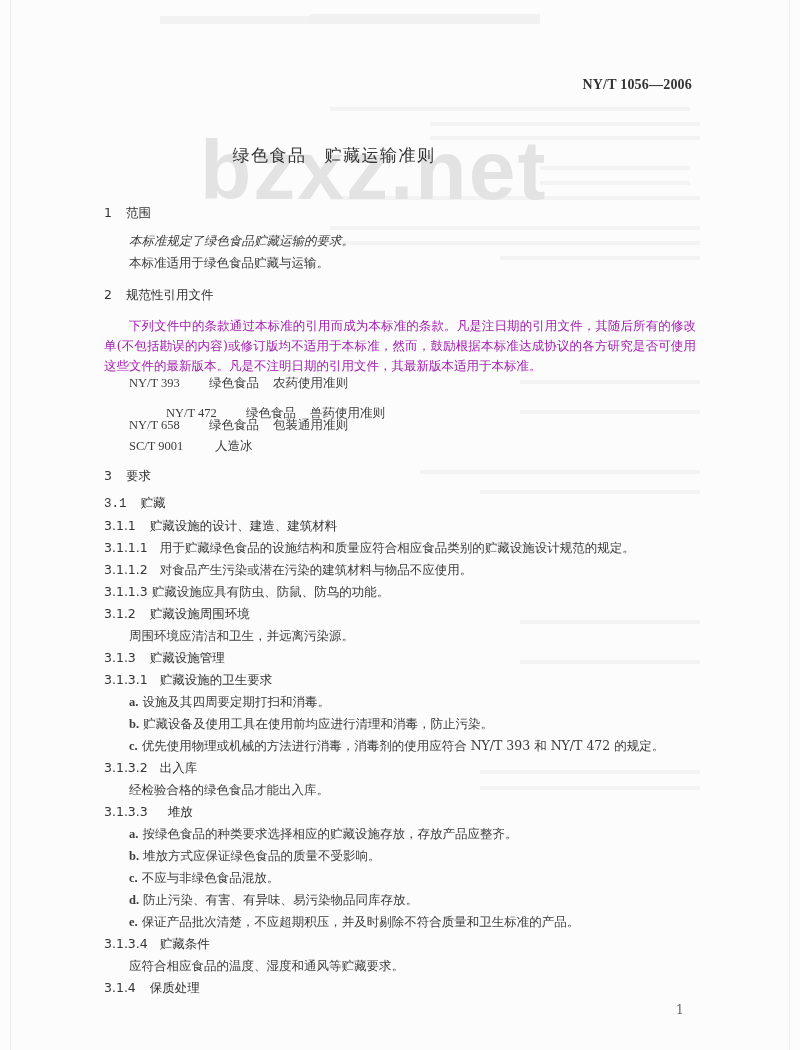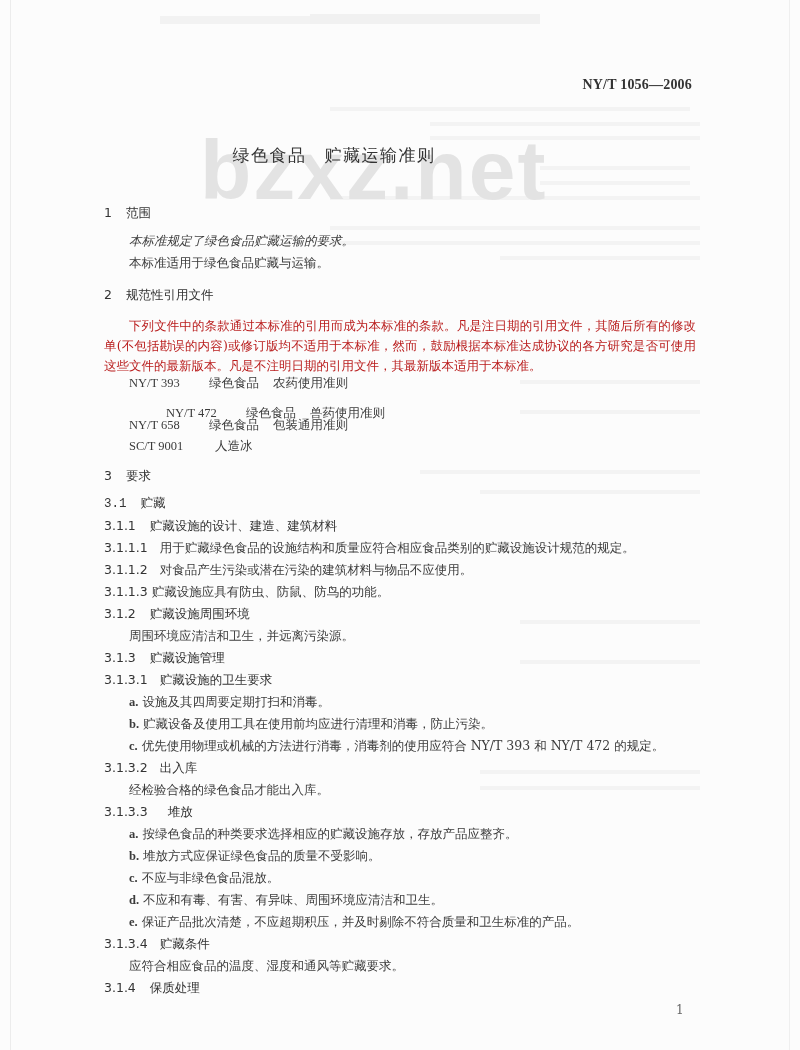--- a/index.html
+++ b/index.html
@@ -34,21 +34,21 @@
   }
   .title .gap { display: inline-block; width: 18px; }
 
   .line { position: absolute; left: 104px; font-size: 12.5px; line-height: 18px; white-space: nowrap; z-index: 2; color: #3b3b3b; }
   .h { font-family: "DejaVu Sans", "Liberation Sans", sans-serif; font-size: 12.5px; color: #333; }
   .h .num { display: inline-block; margin-right: 14px; }
   .indent { left: 129px; }
   .ref-code { display: inline-block; width: 80px; font-family: "Liberation Serif", serif; }
   .ref-code.wide { width: 86px; }
   .ref-gap { display: inline-block; width: 14px; }
-  .para { position: absolute; left: 104px; width: 592px; font-size: 12.5px; line-height: 20px; text-indent: 25px; z-index: 2; color: #b91c1c; text-align: justify; }
+  .para { position: absolute; left: 104px; width: 592px; font-size: 12.5px; line-height: 20px; text-indent: 25px; z-index: 2; color: #a21caf; text-align: justify; }
   .item-label { font-family: "Liberation Serif", serif; font-weight: bold; margin-right: 4px; }
   .page-num { position: absolute; left: 676px; top: 974px; font-size: 12px; color: #666; z-index: 2; }
 </style>
 </head>
 <body>
 
 <div class="page-edge-left"></div>
 <div class="page-edge-right"></div>
 <div class="ghost-top"></div>
 <div class="ghost-top2"></div>
@@ -154,21 +154,21 @@
 <div class="line indent" style="top:825px;">
   <span class="item-label">a.</span><span>按绿色食品的种类要求选择相应的贮藏设施存放，存放产品应整齐。</span>
 </div>
 <div class="line indent" style="top:847px;">
   <span class="item-label">b.</span><span>堆放方式应保证绿色食品的质量不受影响。</span>
 </div>
 <div class="line indent" style="top:869px;">
   <span class="item-label">c.</span><span>不应与非绿色食品混放。</span>
 </div>
 <div class="line indent" style="top:891px;">
-  <span class="item-label">d.</span><span>不应和有毒、有害、有异味、周围环境应清洁和卫生。</span>
+  <span class="item-label">d.</span><span>防止污染、有害、有异味、易污染物品同库存放。</span>
 </div>
 <div class="line indent" style="top:913px;">
   <span class="item-label">e.</span><span>保证产品批次清楚，不应超期积压，并及时剔除不符合质量和卫生标准的产品。</span>
 </div>
 
 <div class="line h" style="top:935px;">
   <span class="num" style="margin-right:12px;">3.1.3.4</span><span>贮藏条件</span>
 </div>
 <div class="line indent" style="top:957px;">应符合相应食品的温度、湿度和通风等贮藏要求。</div>
 

